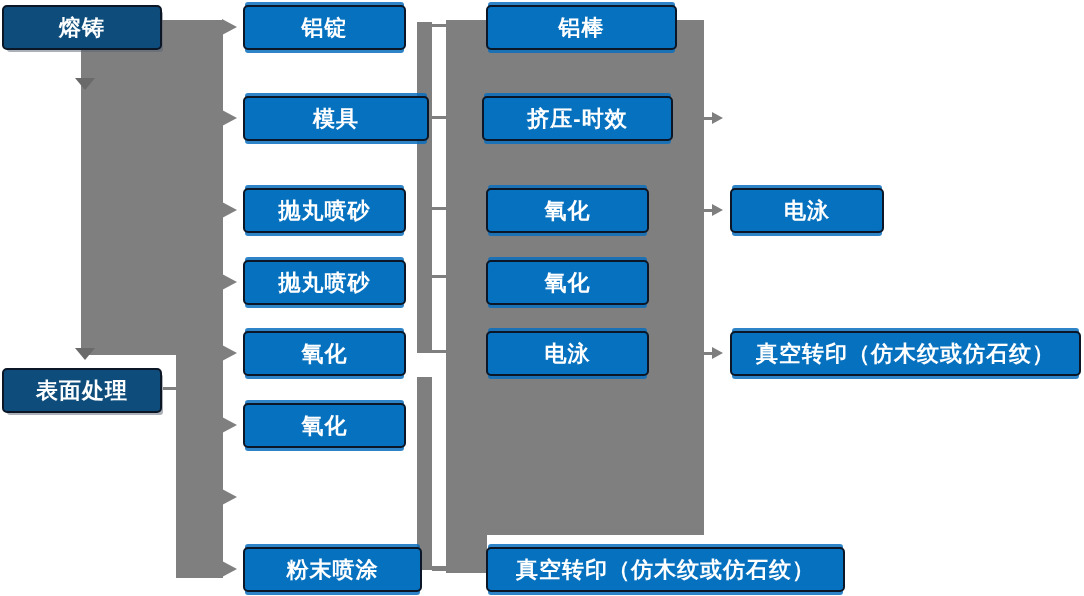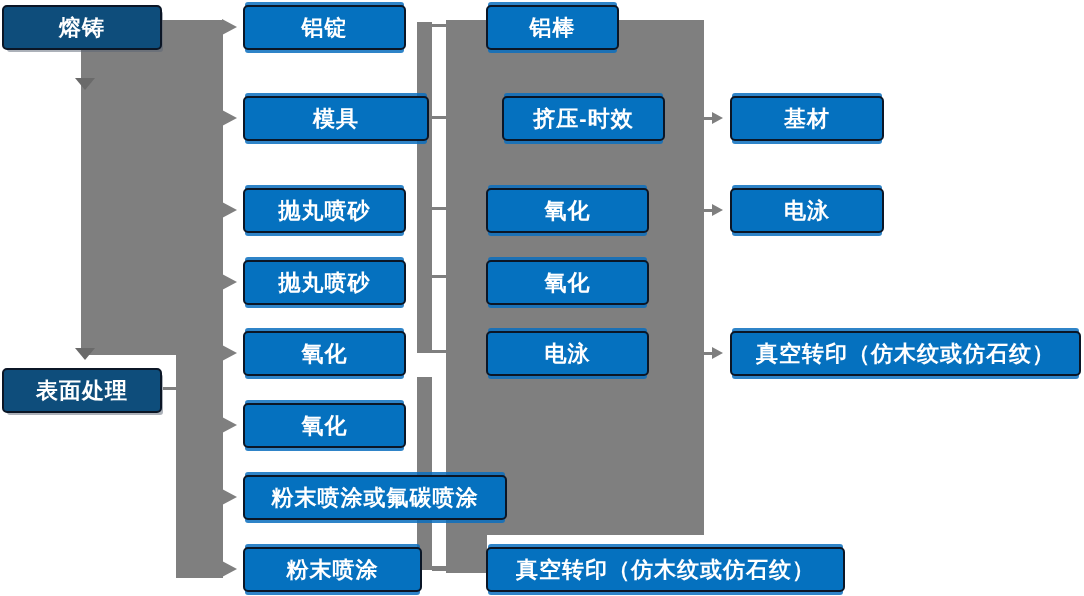--- a/index.html
+++ b/index.html
@@ -82,27 +82,25 @@
 
   <div class="node dark" style="left:2px;top:5px;width:160px">熔铸</div>
   <div class="node dark" style="left:2px;top:368px;width:160px">表面处理</div>
 
   <div class="node bright" style="left:243px;top:5px;width:163px">铝锭</div>
   <div class="node bright" style="left:243px;top:96px;width:186px">模具</div>
   <div class="node bright" style="left:243px;top:188px;width:163px">抛丸喷砂</div>
   <div class="node bright" style="left:243px;top:260px;width:163px">抛丸喷砂</div>
   <div class="node bright" style="left:243px;top:331px;width:163px">氧化</div>
   <div class="node bright" style="left:243px;top:403px;width:163px">氧化</div>
-  <div class="node bright" style="left:243px;top:475px;width:264px">粉末喷涂或氟碳喷涂</div>
   <div class="node bright" style="left:243px;top:547px;width:179px">粉末喷涂</div>
 
-  <div class="node bright" style="left:486px;top:5px;width:133px">铝棒</div>
-  <div class="node bright" style="left:502px;top:96px;width:163px">挤压-时效</div>
+  <div class="node bright" style="left:486px;top:5px;width:191px">铝棒</div>
+  <div class="node bright" style="left:482px;top:96px;width:191px">挤压-时效</div>
   <div class="node bright" style="left:486px;top:188px;width:163px">氧化</div>
   <div class="node bright" style="left:486px;top:260px;width:163px">氧化</div>
   <div class="node bright" style="left:486px;top:331px;width:163px">电泳</div>
   <div class="node bright" style="left:486px;top:547px;width:359px">真空转印（仿木纹或仿石纹）</div>
 
-  <div class="node bright" style="left:730px;top:96px;width:154px">基材</div>
   <div class="node bright" style="left:730px;top:188px;width:154px">电泳</div>
   <div class="node bright" style="left:730px;top:331px;width:351px">真空转印（仿木纹或仿石纹）</div>
 
 </div>
 
 </body></html>

